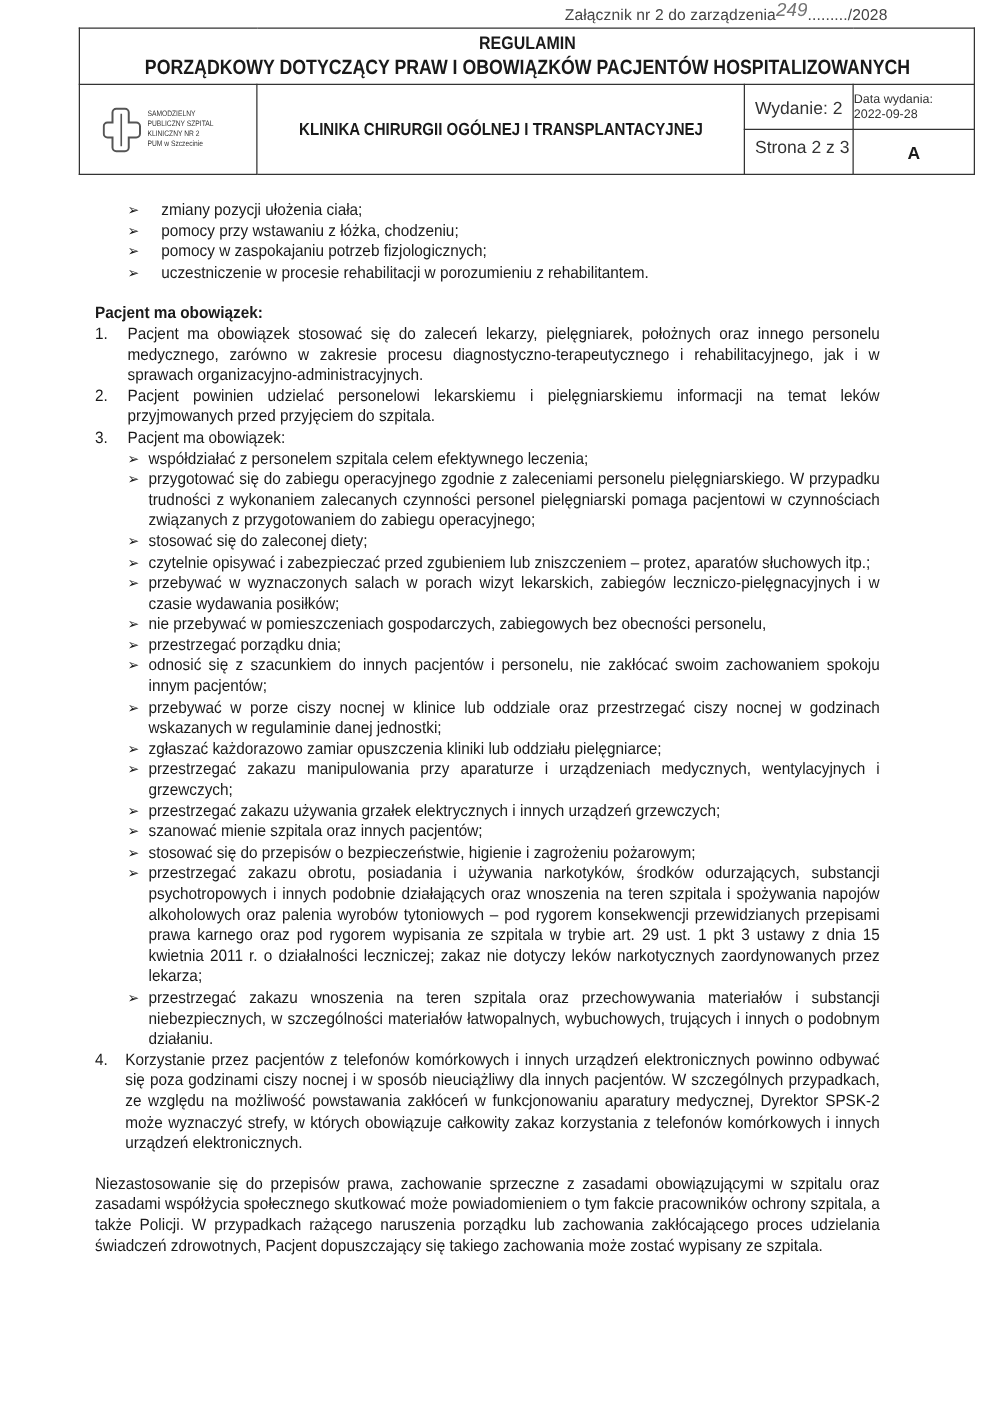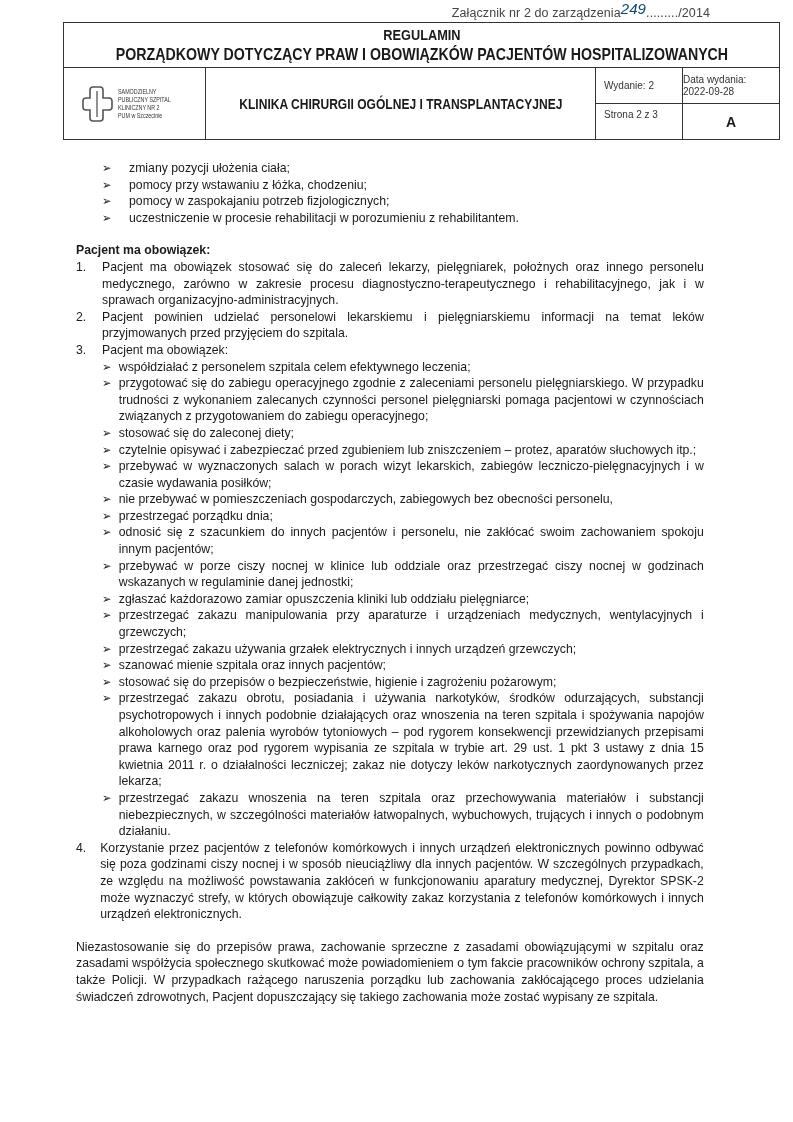--- a/index.html
+++ b/index.html
@@ -1,30 +1,30 @@
 <!DOCTYPE html>
 <html><head>
   <meta charset="utf-8">
   <style>
     html, body { margin: 0; padding: 0; background: #ffffff; }
     body { width: 793px; height: 1122px; position: relative; overflow: hidden; color: #1a1a1a; font-family: "Liberation Sans Narrow", "Liberation Sans", sans-serif; }
     .attach { position: absolute; top: 3px; left: 420px; width: 290px; font-size: 12.5px; color: #444; text-align: right; letter-spacing: 0.1px; }
-    .attach .hand { color: #0c4a6e; font-style: italic; font-size: 15px; position: relative; top: -3px; }
+    .attach .hand { color: #737373; font-style: italic; font-size: 15px; position: relative; top: -3px; }
     .hdr { position: absolute; left: 63px; top: 22px; width: 717px; border-collapse: collapse; }
     .hdr td { border: 1.3px solid #333; padding: 0; vertical-align: middle; }
     .title-cell { text-align: center; height: 44px; }
     .t1 { font-weight: bold; font-size: 14.5px; line-height: 18px; transform: scaleX(0.88); display: inline-block; }
     .t2 { font-weight: bold; font-size: 16.5px; line-height: 20px; transform: scaleX(0.86); display: inline-block; white-space: nowrap; }
     .logo-cell { width: 141px; height: 70px; }
     .logo { display: flex; align-items: center; padding-left: 18px; }
     .logo svg { width: 32px; height: 40px; }
     .logo-txt { margin-left: 4px; font-size: 6.3px; line-height: 8px; color: #333; text-transform: uppercase; transform: scaleX(0.85); transform-origin: left; }
     .logo-txt .small { text-transform: none; }
     .clinic { text-align: center; font-weight: bold; font-size: 14px; transform: scaleX(0.86); display: inline-block; white-space: nowrap; }
-    .cell-sm { font-size: 10px; color: #333; text-align: left; padding-left: 8px !important; width: 78px; }
+    .cell-sm { font-size: 14px; color: #333; text-align: left; padding-left: 8px !important; width: 78px; }
     .cell-date { font-size: 10px; color: #333; text-align: left; width: 96px; line-height: 12px; }
     .big-a { font-weight: bold; font-size: 14px; text-align: center; }
     .body { position: absolute; left: 76px; top: 160px; width: 628px; font-size: 13.2px; line-height: 16.6px; }
     .body .nx { transform: scaleX(0.93); transform-origin: left top; width: 675px; }
     ul.arrow { list-style: none; margin: 0; padding: 0; }
     ul.arrow li { position: relative; }
     .top-list li { padding-left: 57px; }
     .top-list li .ar { position: absolute; left: 28px; }
     .ar { font-size: 12px; }
     .heading { font-weight: bold; margin-top: 16px; }
@@ -35,21 +35,21 @@
     .sub li { padding-left: 18px; text-align: justify; }
     .sub li .ar { position: absolute; left: 0; }
     .item4 { padding-left: 16px; position: relative; margin-left: -6px; text-align: justify; }
     .item4 .num { position: absolute; left: -10px; }
     .closing { margin-top: 16px; text-align: justify; }
   </style>
 </head>
 <body>
 
 <div class="attach">
-  <span>Załącznik nr 2 do zarządzenia</span><span class="hand">249</span><span>.........</span><span>/2014</span>
+  <span>Załącznik nr 2 do zarządzenia</span><span class="hand">249</span><span>.........</span><span>/2028</span>
 </div>
 
 <table class="hdr">
   <tbody>
       <tr>
     <td colspan="4" class="title-cell">
       <div><span class="t1">REGULAMIN</span></div>
       <div><span class="t2">PORZĄDKOWY DOTYCZĄCY PRAW I OBOWIĄZKÓW PACJENTÓW HOSPITALIZOWANYCH</span></div>
     </td>
   </tr>

